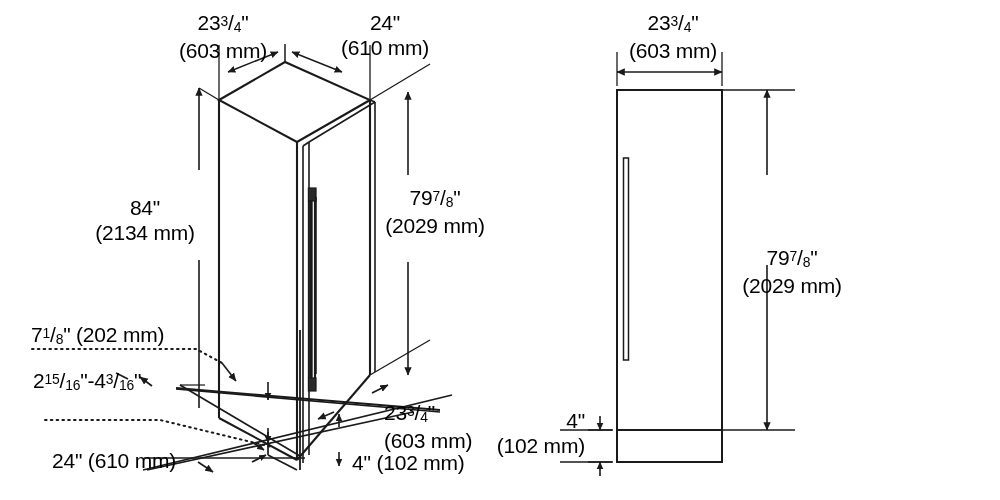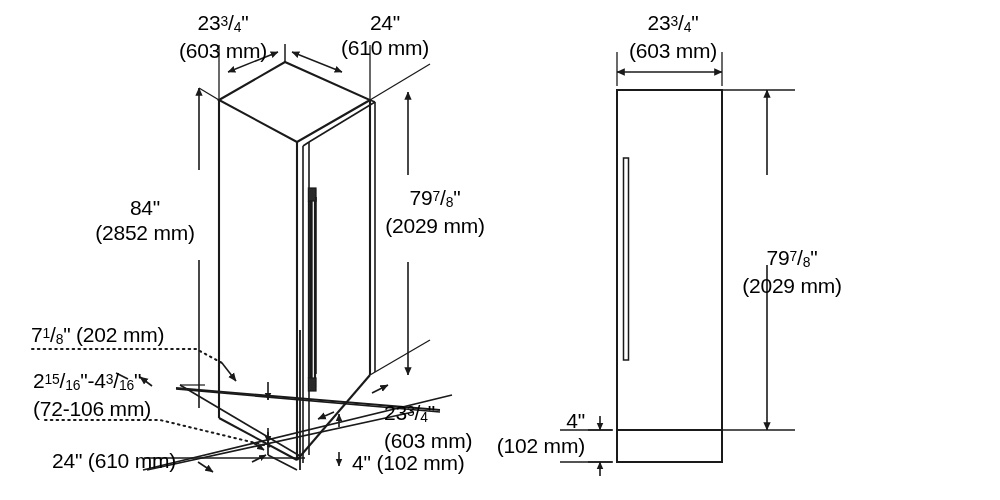--- a/index.html
+++ b/index.html
@@ -224,35 +224,34 @@
     <span class="ln">(603 mm)</span>
   </div>
 
   <div class="dim-label center" style="left:305px; top:10px; width:160px;">
     <span class="ln">24"</span>
     <span class="ln">(610 mm)</span>
   </div>
 
   <div class="dim-label center" style="left:82px; top:195px; width:126px;">
     <span class="ln">84"</span>
-    <span class="ln">(2852 mm)</span>
+    <span class="ln">(2134 mm)</span>
   </div>
 
   <div class="dim-label center" style="left:355px; top:185px; width:160px;">
     <span class="ln"><span>79</span><span class="frac">7</span><span class="slash">/</span><span class="frac-d">8</span><span>"</span></span>
     <span class="ln">(2029 mm)</span>
   </div>
 
   <div class="dim-label" style="left:31px; top:322px;">
     <span class="ln"><span>7</span><span class="frac">1</span><span class="slash">/</span><span class="frac-d">8</span><span>"</span> <span>(202 mm)</span></span>
   </div>
 
   <div class="dim-label" style="left:33px; top:368px;">
     <span class="ln"><span>2</span><span class="frac">15</span><span class="slash">/</span><span class="frac-d">16</span><span>"</span>-<span>4</span><span class="frac">3</span><span class="slash">/</span><span class="frac-d">16</span><span>"</span></span>
-    <span class="ln">(72-106 mm)</span>
   </div>
 
   <div class="dim-label" style="left:52px; top:448px;">
     <span class="ln"><span>24"</span> <span>(610 mm)</span></span>
   </div>
 
   <div class="dim-label" style="left:384px; top:400px;">
     <span class="ln"><span>23</span><span class="frac">3</span><span class="slash">/</span><span class="frac-d">4</span><span>"</span></span>
     <span class="ln">(603 mm)</span>
   </div>

